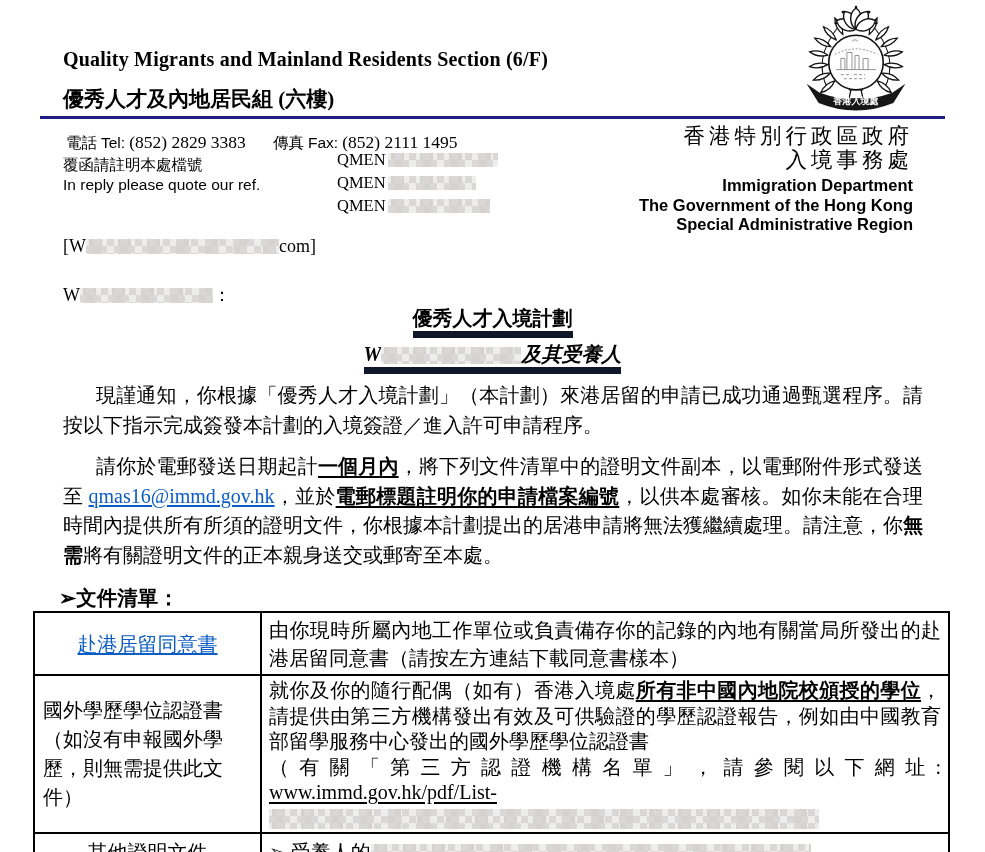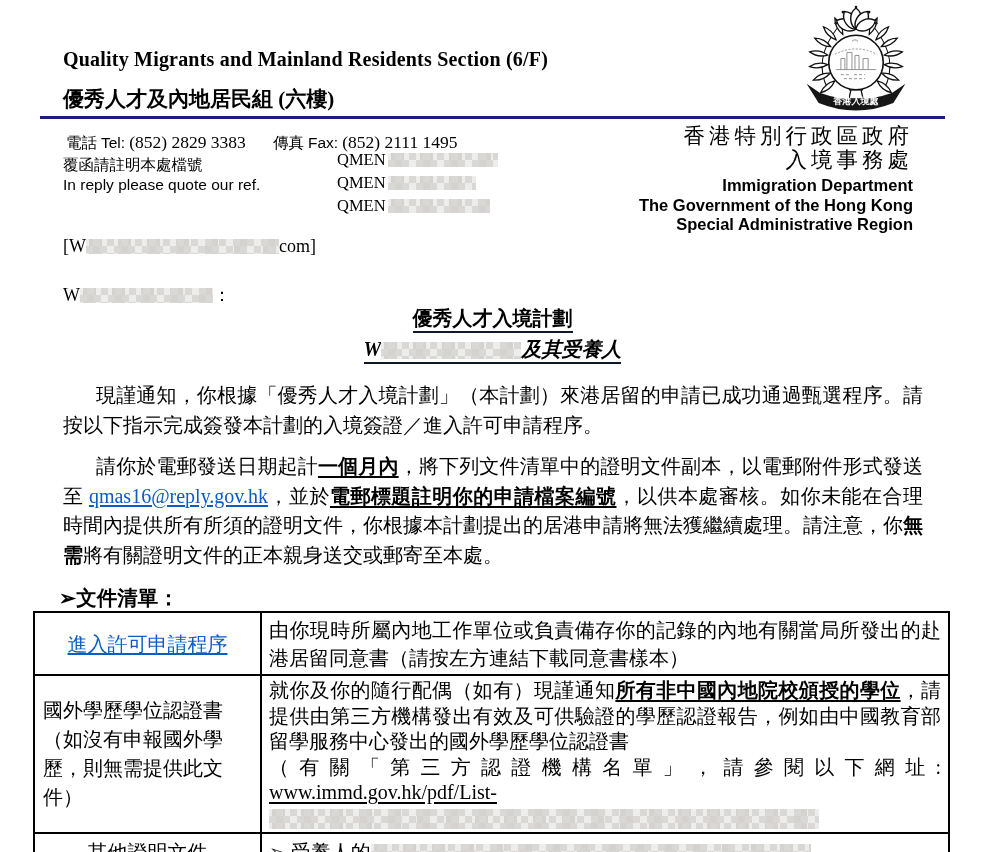--- a/index.html
+++ b/index.html
@@ -24,21 +24,21 @@
   .hdr-zh{font-size:21px;font-weight:bold;}
   .gov{text-align:right;}
   .gov .gz{font-size:21.5px;letter-spacing:4px;line-height:24px;white-space:nowrap;}
   .gov .ge{font-family:"Liberation Sans","DejaVu Sans",sans-serif;font-weight:bold;
            font-size:16.5px;line-height:19.5px;white-space:nowrap;}
   .ctc-zh{font-size:15.5px;}
   .ctc-en{font-size:15.5px;}
   .ctc-val{font-size:17.5px;}
   .refline{font-size:16.5px;}
   .body-txt{font-size:20px;line-height:29.5px;text-align:justify;text-indent:33px;}
-  .title-line{display:inline-block;border-bottom:2px solid #0f172a;padding-bottom:1px;
+  .title-line{display:inline-block;border-bottom:7px solid #0f172a;padding-bottom:1px;
               font-weight:bold;font-size:20px;line-height:24px;}
   .doc-table{position:absolute;left:33px;top:611px;width:917px;border-collapse:collapse;table-layout:fixed;}
   .doc-table td{border:2px solid #000;font-size:20px;vertical-align:middle;overflow:visible;}
   .td-left{text-align:center;}
   .td-right{text-align:justify;padding:1px 7px;}
   .r1 td{height:59px;line-height:28px;}
   .r2 td{height:129px;}
   .r2 .td-left{text-align:left;padding:4px 5px 4px 8px;line-height:29px;}
   .r2 .td-right{vertical-align:top;padding-top:2px;line-height:25.5px;}
   .r3 td{height:34px;line-height:26px;}
@@ -150,43 +150,43 @@
   <div class="abs" style="left:0;top:306px;width:985px;text-align:center;">
     <div><span class="title-line">優秀人才入境計劃</span></div>
     <div style="margin-top:4px;font-style:italic;">
       <span class="title-line"><span>W</span><span class="px" style="width:140px;height:17px;vertical-align:-3px;"></span><span>及其受養人</span></span>
     </div>
   </div>
 
   <div class="abs body-txt" style="left:63px;top:381px;width:860px;">現謹通知，你根據「優秀人才入境計劃」（本計劃）來港居留的申請已成功通過甄選程序。請按以下指示完成簽發本計劃的入境簽證／進入許可申請程序。</div>
 
   <div class="abs body-txt" style="left:63px;top:452px;width:860px;">
-    <span>請你於電郵發送日期起計</span><span class="bu">一個月內</span><span>，將下列文件清單中的證明文件副本，以電郵附件形式發送至 </span><a class="lnk">qmas16@reply.gov.hk</a><span>，並於</span><span class="bu">電郵標題註明你的申請檔案編號</span><span>，以供本處審核。如你未能在合理時間內提供所有所須的證明文件，你根據本計劃提出的居港申請將無法獲繼續處理。請注意，你</span><span class="b">無需</span><span>將有關證明文件的正本親身送交或郵寄至本處。</span>
+    <span>請你於電郵發送日期起計</span><span class="bu">一個月內</span><span>，將下列文件清單中的證明文件副本，以電郵附件形式發送至 </span><a class="lnk">qmas16@immd.gov.hk</a><span>，並於</span><span class="bu">電郵標題註明你的申請檔案編號</span><span>，以供本處審核。如你未能在合理時間內提供所有所須的證明文件，你根據本計劃提出的居港申請將無法獲繼續處理。請注意，你</span><span class="b">無需</span><span>將有關證明文件的正本親身送交或郵寄至本處。</span>
   </div>
 
   <div class="abs" style="left:59px;top:584px;font-size:20.5px;font-weight:bold;">
     <span>➢</span><span>文件清單：</span>
   </div>
 
   <table class="doc-table">
     <colgroup>
         <col style="width:227px;">
         <col>
       </colgroup>
     <tbody>
         <tr class="r1">
       <td class="td-left">
-        <a class="lnk">進入許可申請程序</a>
+        <a class="lnk">赴港居留同意書</a>
       </td>
       <td class="td-right">由你現時所屬內地工作單位或負責備存你的記錄的內地有關當局所發出的赴港居留同意書（請按左方連結下載同意書樣本）</td>
     </tr>
     <tr class="r2">
       <td class="td-left">國外學歷學位認證書（如沒有申報國外學歷，則無需提供此文件）</td>
       <td class="td-right">
-        <span>就你及你的隨行配偶（如有）現謹通知</span><span class="bu">所有非中國內地院校頒授的學位</span><span>，請提供由第三方機構發出有效及可供驗證的學歷認證報告，例如由中國教育部留學服務中心發出的國外學歷學位認證書</span><br>
+        <span>就你及你的隨行配偶（如有）香港入境處</span><span class="bu">所有非中國內地院校頒授的學位</span><span>，請提供由第三方機構發出有效及可供驗證的學歷認證報告，例如由中國教育部留學服務中心發出的國外學歷學位認證書</span><br>
         <span>（有關「第三方認證機構名單」，請參閱以下網址: </span><span class="u">www.immd.gov.hk/pdf/List-</span><br>
         <span class="px" style="width:550px;height:20px;vertical-align:-4px;"></span>
       </td>
     </tr>
     <tr class="r3">
       <td class="td-left">其他證明文件</td>
       <td class="td-right">
         <span>➢</span>
         <span>受養人的</span><span class="px" style="width:440px;height:36px;vertical-align:middle;margin-bottom:-16px;"></span>
       </td>

